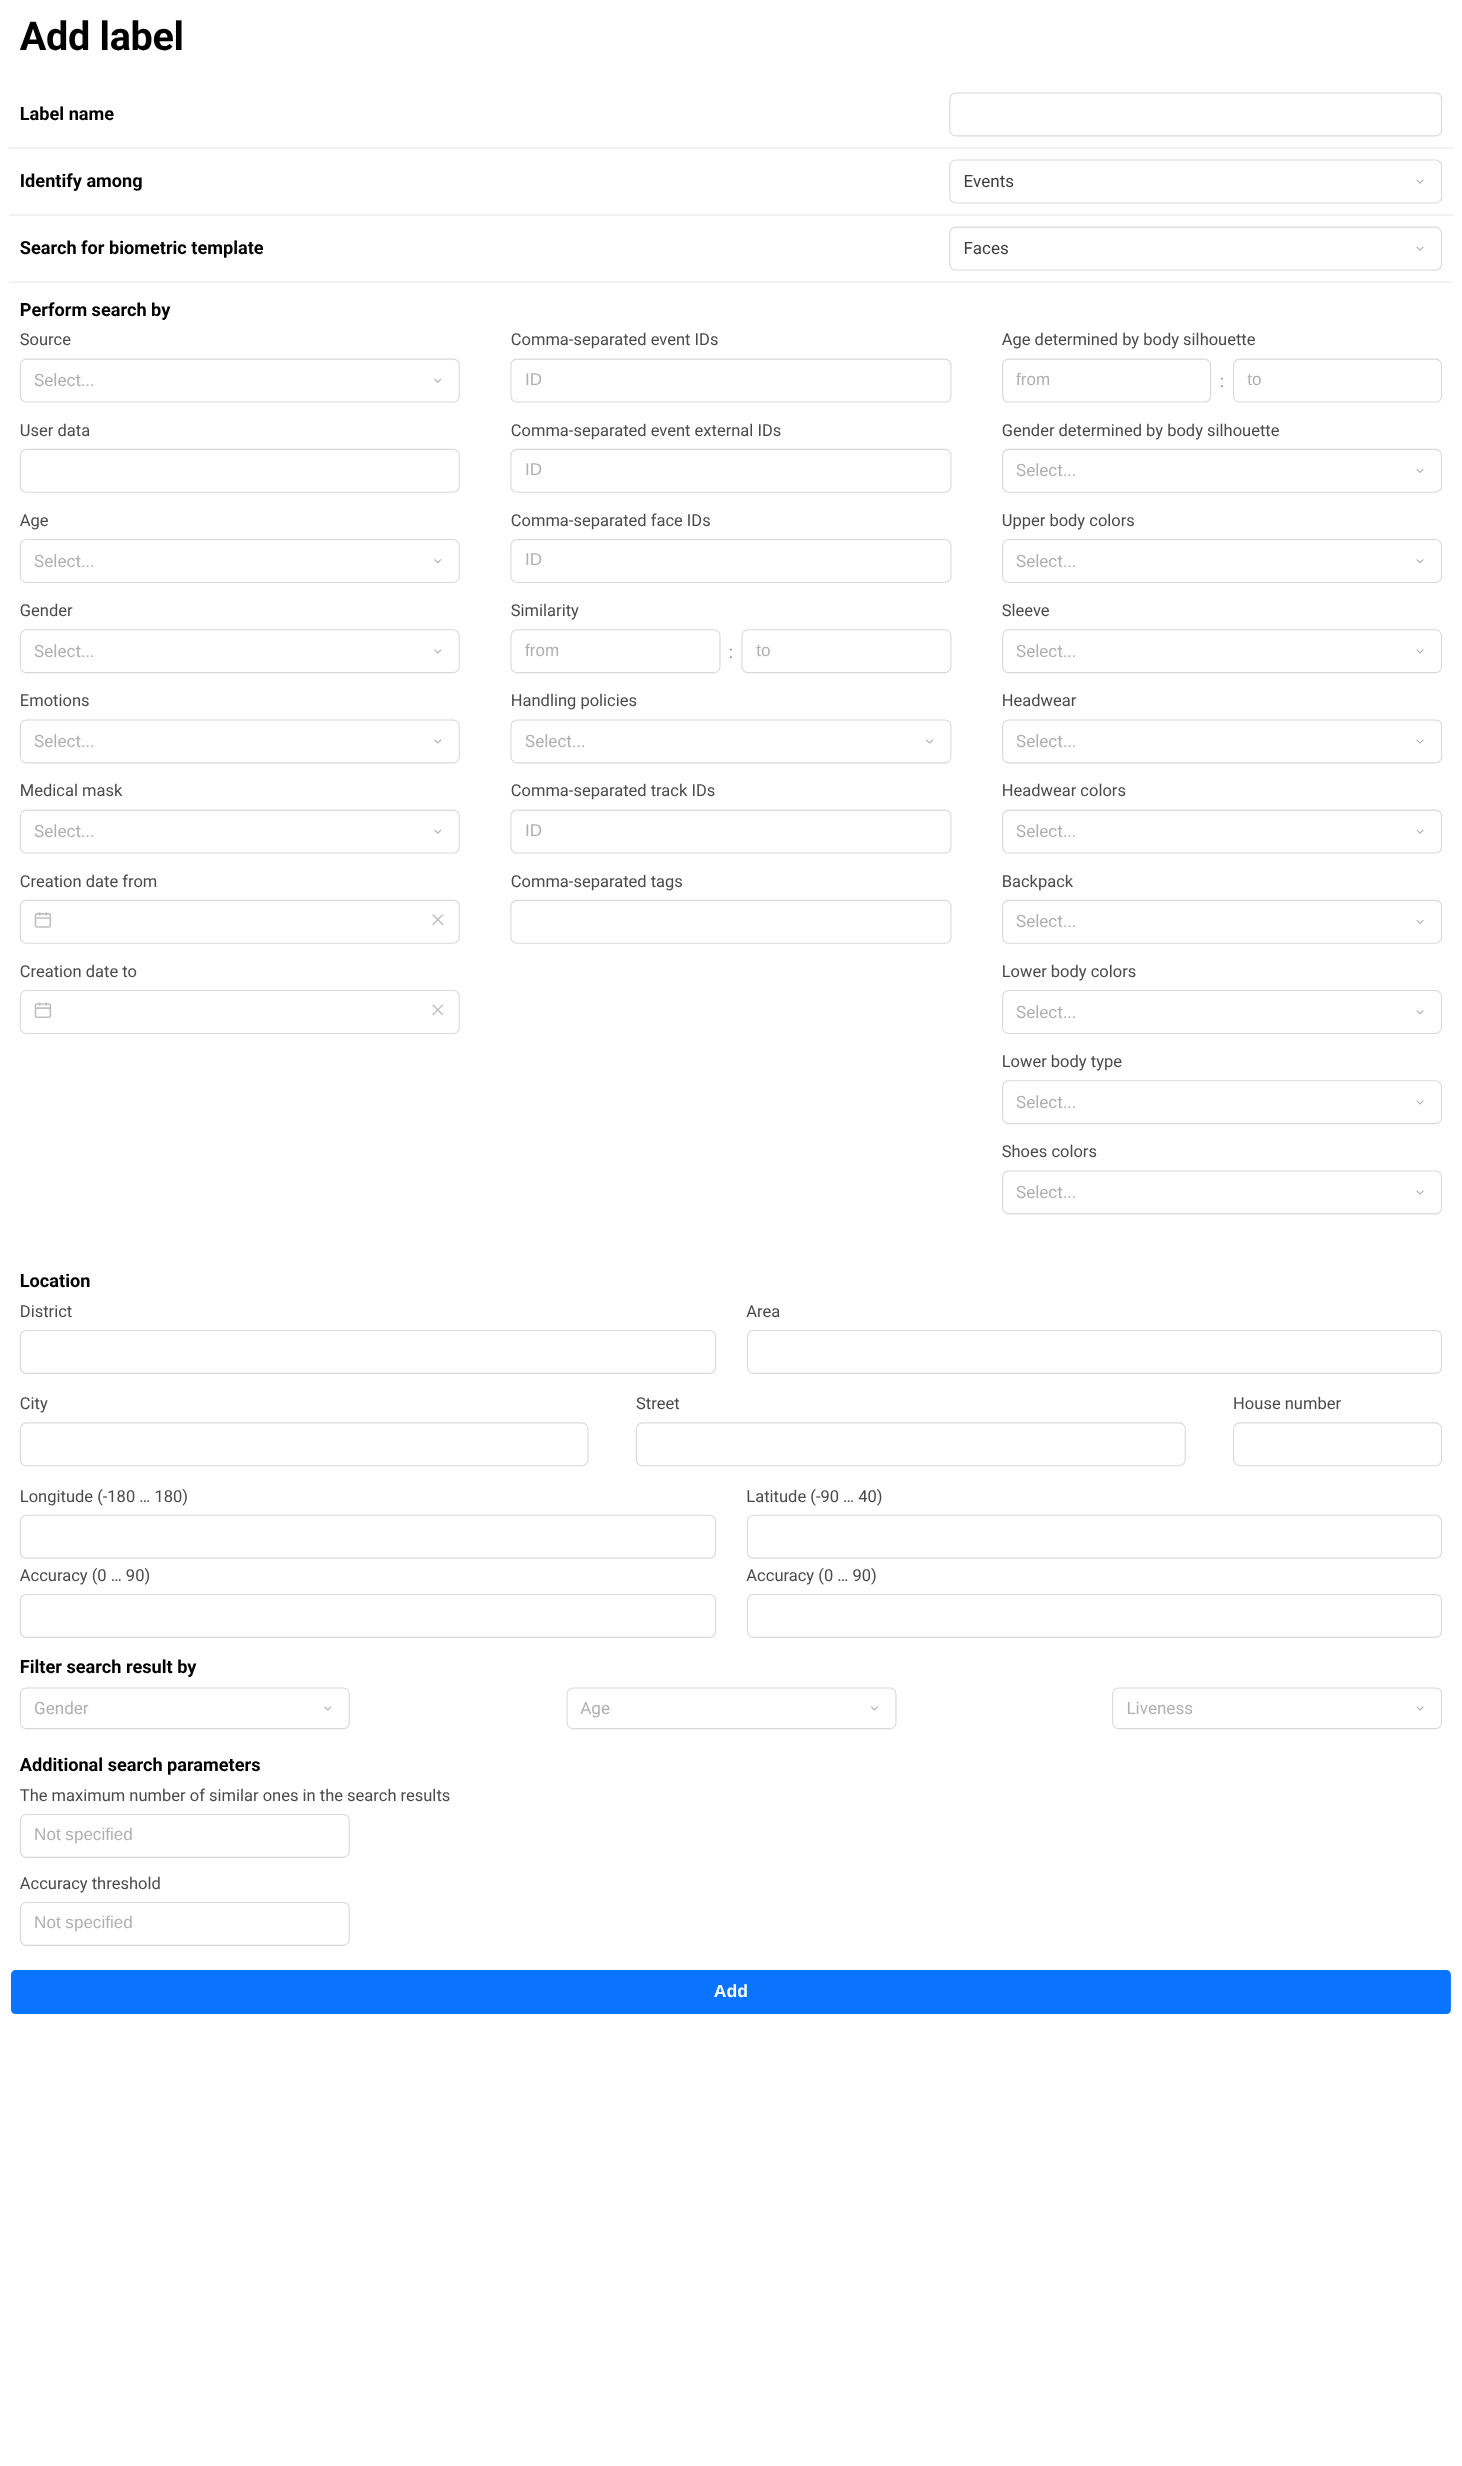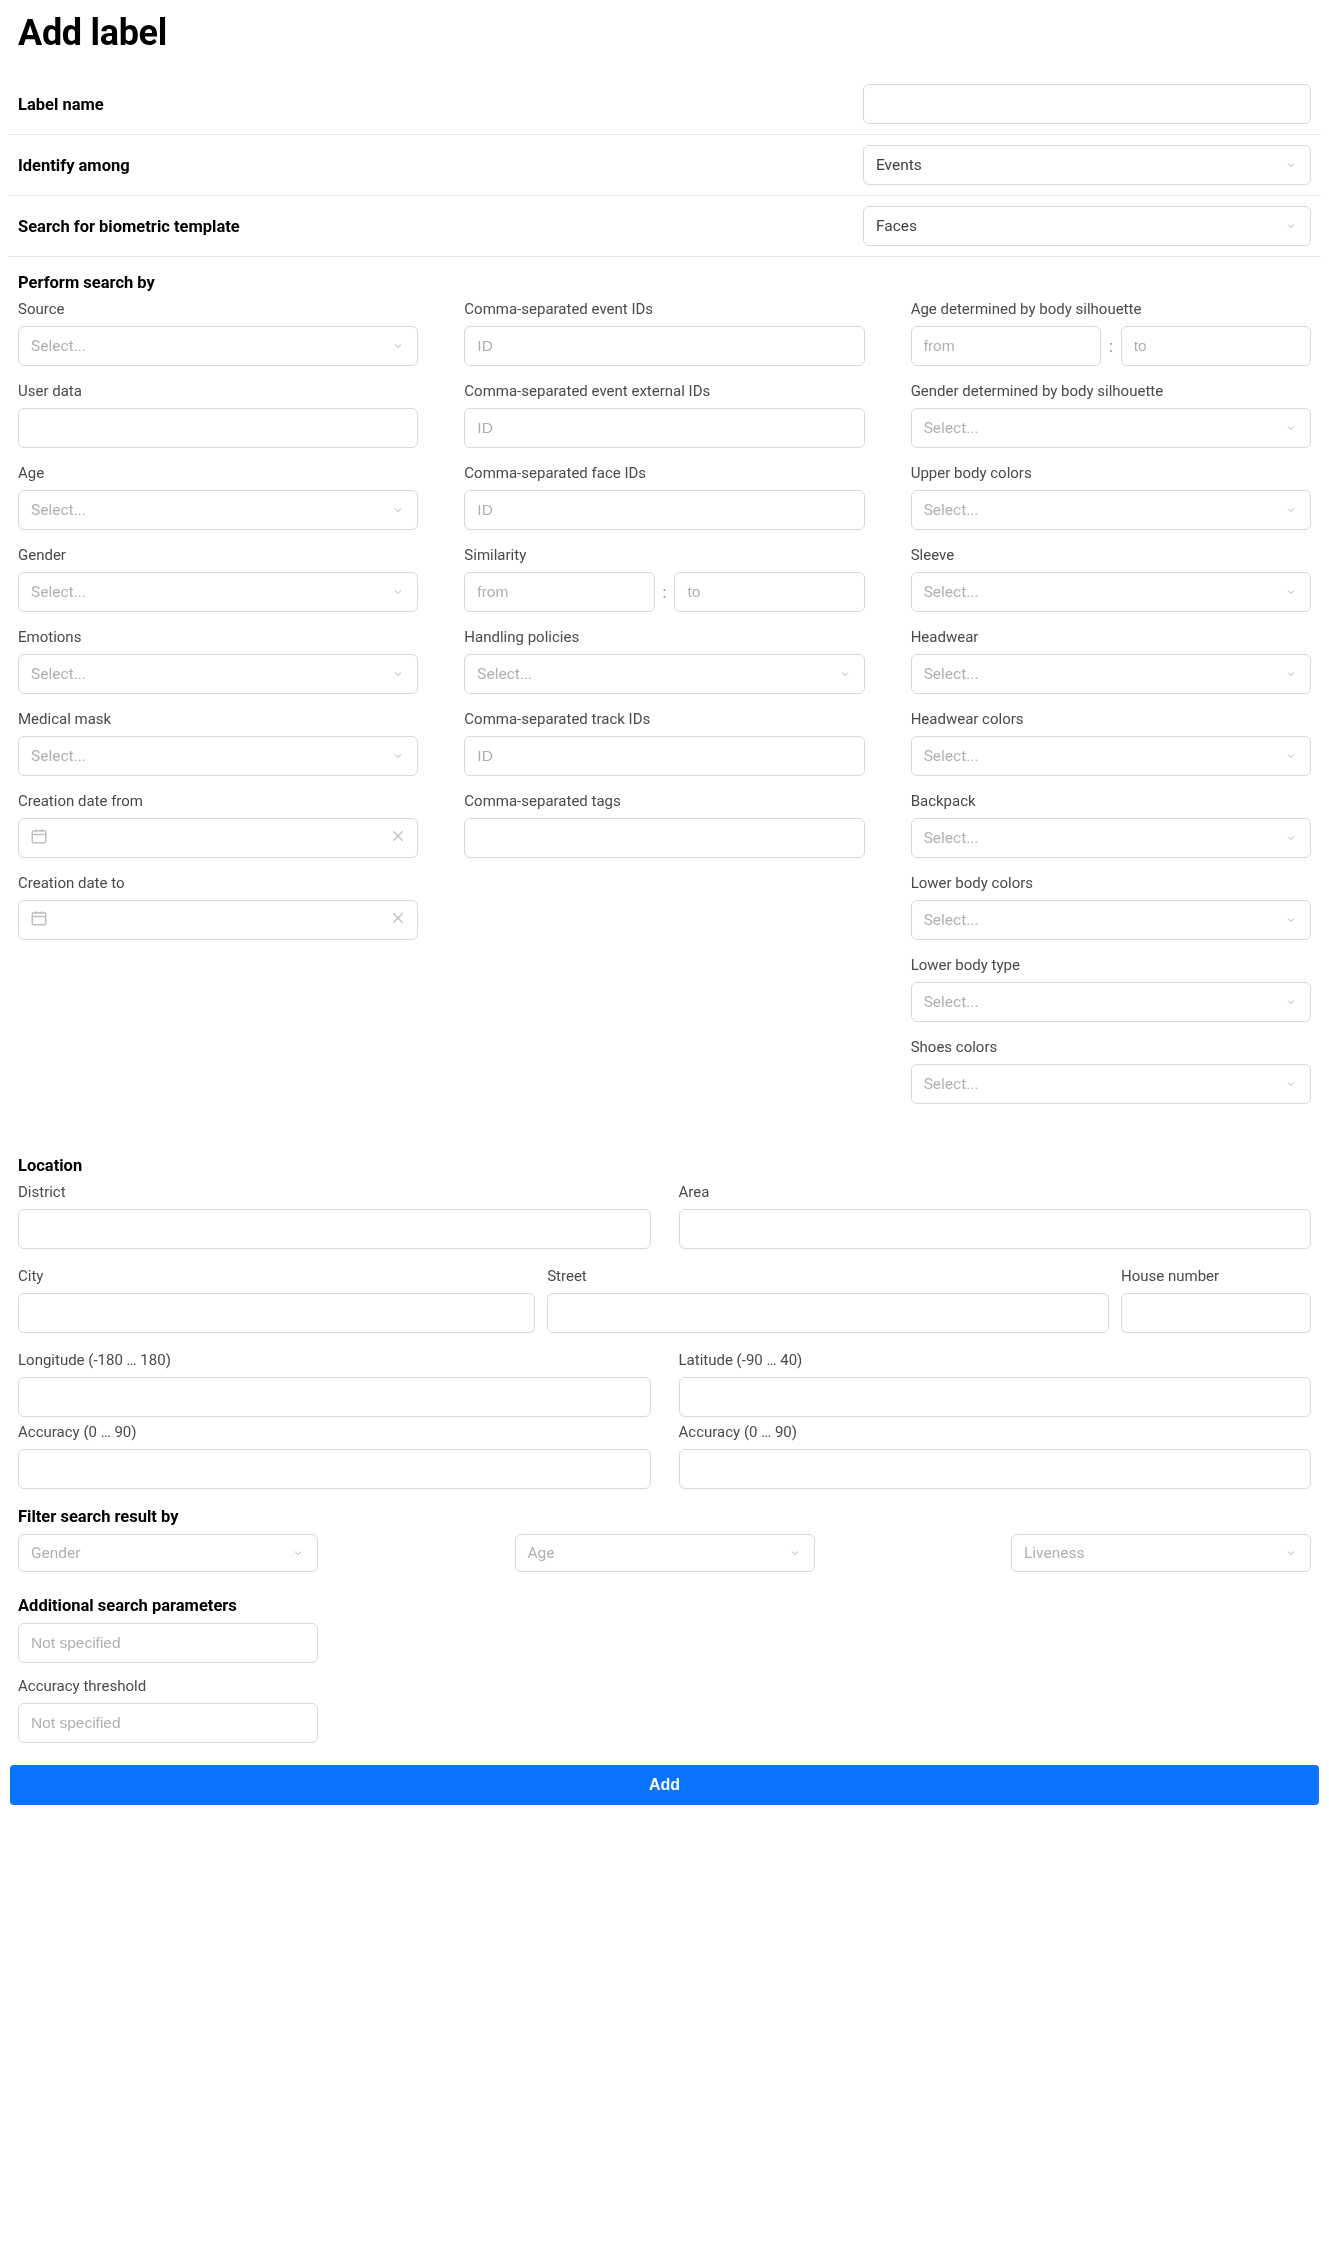--- a/index.html
+++ b/index.html
@@ -115,21 +115,21 @@
   padding-right: 36px;
 }
 .loc-row {
   display: flex;
   gap: 28px;
   padding: 0 10px;
   margin-bottom: 18px;
   justify-content: space-between;
 }
 .loc-row .col { flex: 1; }
-.loc-row-3 { display: flex; gap: 12px; padding: 0 10px; margin-bottom: 18px; }
+.loc-row-3 { display: flex; gap: 43px; padding: 0 10px; margin-bottom: 18px; }
 .loc-row-3 .c1 { flex: 0 0 40%; }
 .loc-row-3 .c2 { flex: 1; }
 .loc-row-3 .c3 { flex: 0 0 190px; }
 .filter-row {
   display: flex;
   justify-content: space-between;
   gap: 40px;
   padding: 0 10px;
   margin-top: 8px;
 }
@@ -516,20 +516,21 @@
           <polyline points="6 9 12 15 18 9"></polyline>
         </svg>
       </span>
   </div>
 </div>
 
 <div class="section-heading" style="margin-top:24px;">Additional search parameters</div>
 
 <div style="padding:0 10px;">
   <div class="field" style="margin-bottom:14px;">
+    <label class="field-label">The maximum number of similar ones in the search results</label>
     <input class="text-input narrow" placeholder="Not specified" style="">
   </div>
   <div class="field">
     <label class="field-label">Accuracy threshold</label>
     <input class="text-input narrow" placeholder="Not specified" style="">
   </div>
 </div>
 
 <button class="add-btn">Add</button>
 

